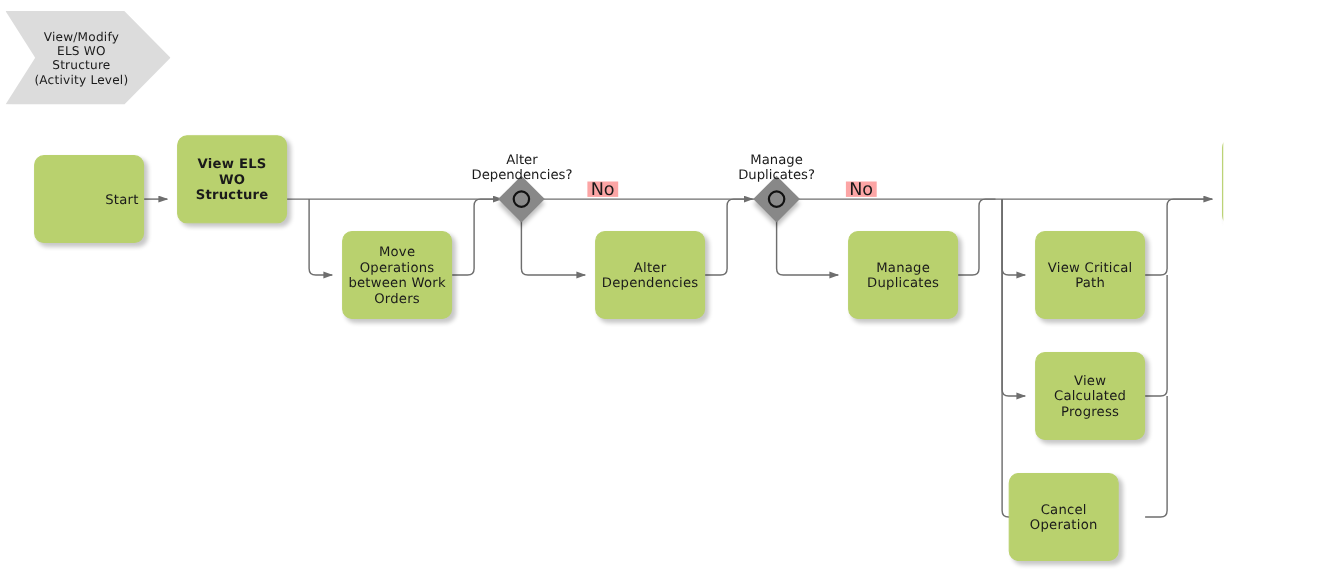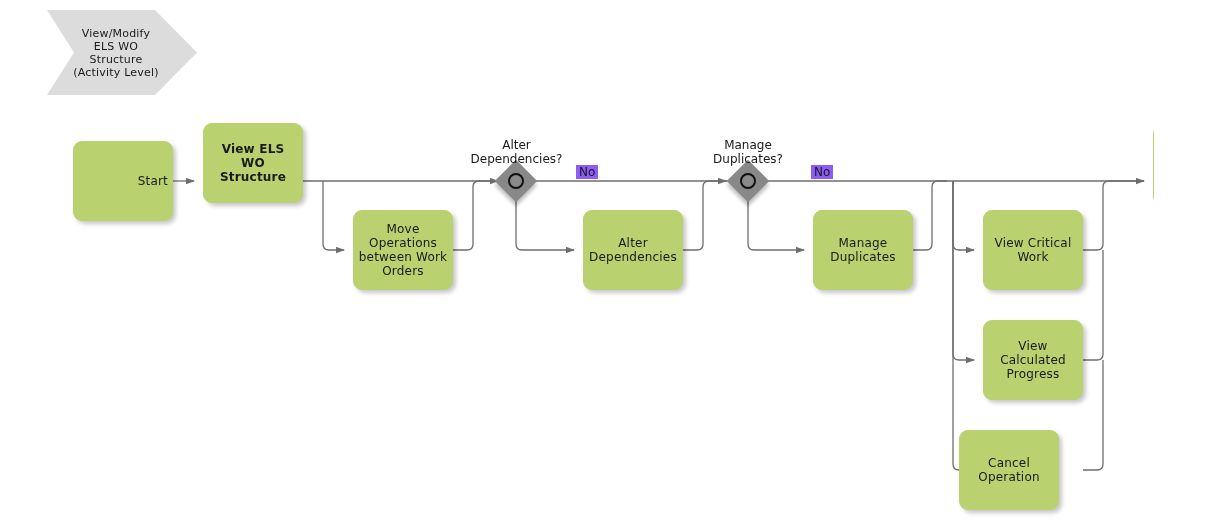--- a/index.html
+++ b/index.html
@@ -9,21 +9,20 @@
   }
   body {
     font-family: "DejaVu Sans", sans-serif;
   }
   #canvas {
     position: relative;
     width: 1112px;
     height: 520px;
     background: #ffffff;
     overflow: hidden;
-    margin-left: 42px;
   }
   #wires {
     position: absolute;
     left: 0;
     top: 0;
     width: 1220px;
     height: 520px;
     pointer-events: none;
   }
   .node {
@@ -78,23 +77,23 @@
     position: absolute;
     color: #1a1a1a;
     font-size: 12px;
     line-height: 14px;
     text-align: center;
     white-space: nowrap;
   }
   .edge-label {
     position: absolute;
     color: #1a1a1a;
-    font-size: 12px;
+    font-size: 16px;
     line-height: 14px;
-    background: #8b5cf6;
+    background: #fca5a5;
     padding: 0 3px;
     white-space: nowrap;
   }
 </style>
 </head>
 <body>
 
 <div id="canvas">
 
   <svg id="wires" viewBox="0 0 1220 520" xmlns="http://www.w3.org/2000/svg">
@@ -158,21 +157,21 @@
 
   <div class="node task" style="left:541px; top:210px; width:100px; height:80px;">
     <span>Alter Dependencies</span>
   </div>
 
   <div class="node task" style="left:771px; top:210px; width:100px; height:80px;">
     <span>Manage Duplicates</span>
   </div>
 
   <div class="node task" style="left:941px; top:210px; width:100px; height:80px;">
-    <span>View Critical Work</span>
+    <span>View Critical Path</span>
   </div>
 
   <div class="node task" style="left:941px; top:320px; width:100px; height:80px;">
     <span>View Calculated Progress</span>
   </div>
 
   <div class="node task" style="left:917px; top:430px; width:100px; height:80px;">
     <span>Cancel Operation</span>
   </div>
 

